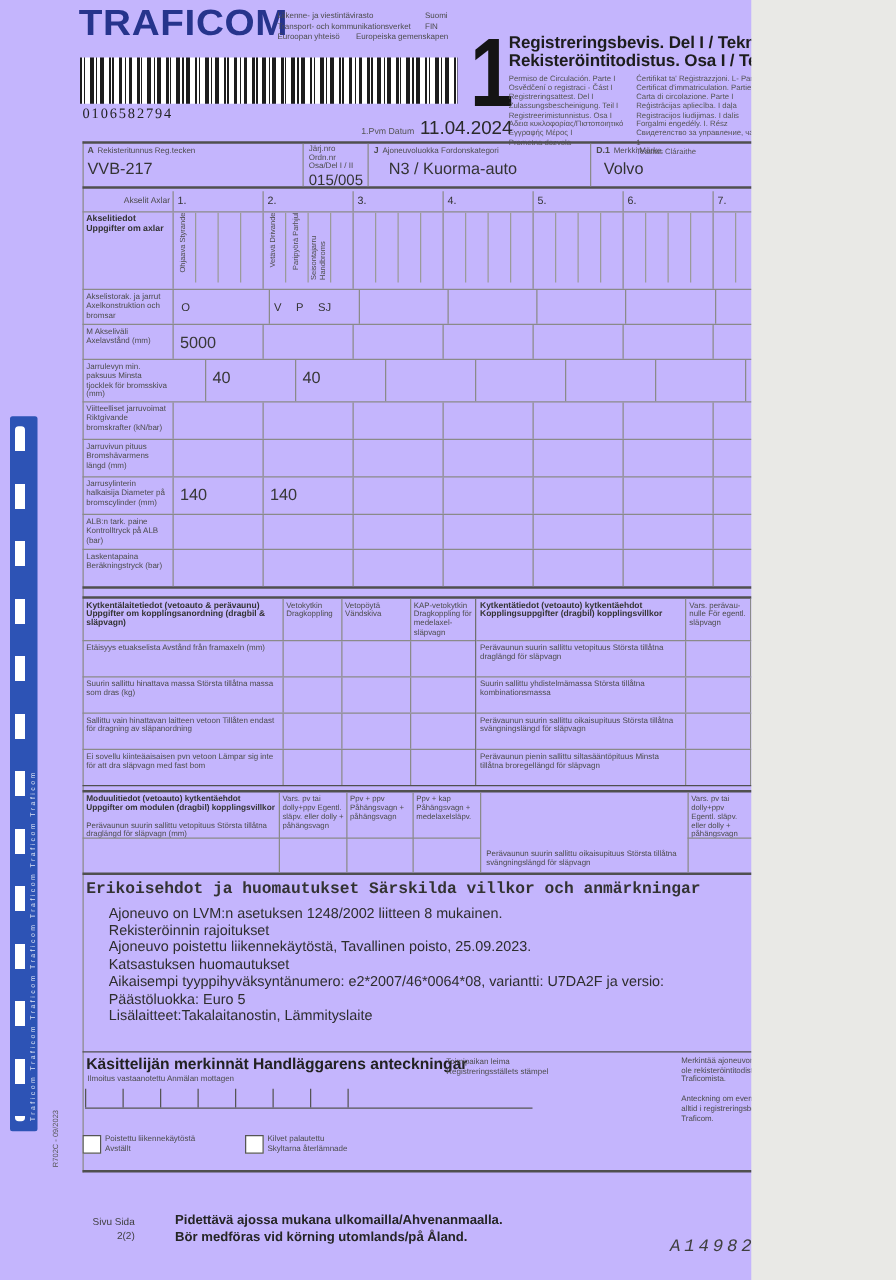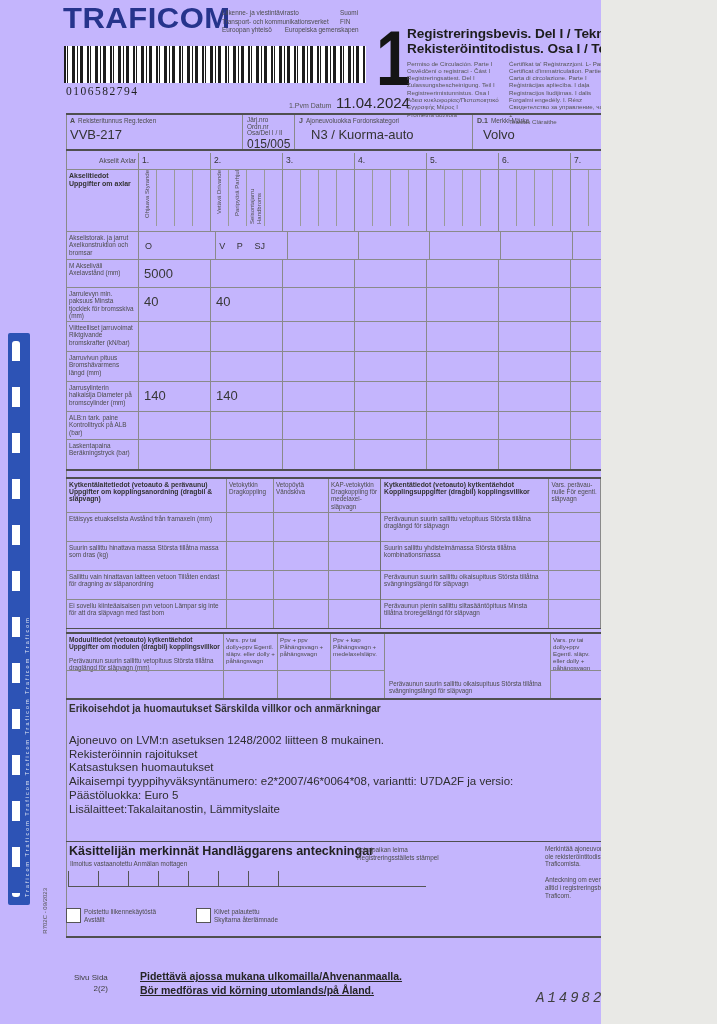--- a/index.html
+++ b/index.html
@@ -33,21 +33,21 @@
   .fpre{font-weight:700;font-size:7px;margin-right:3px;}
   .fval{font-size:13px;color:#333;margin-top:3px;}
   .tight{line-height:6.6px;}
   
   .axle{left:66px;top:153px;width:648px;border-bottom:2px solid #4f4f4f;box-sizing:border-box;}
   .arow{display:flex;border-top:1px solid #8a8a8a;box-sizing:border-box;}
   .arow:first-child{border-top:none;}
   .alabel{width:72px;box-sizing:border-box;padding:2px 2px 0 3px;font-size:6.4px;line-height:7.3px;color:#4c4c4c;}
   .ac{flex:1;border-left:1px solid #8a8a8a;box-sizing:border-box;overflow:hidden;}
   .r-ahead{height:16px;}.r-ainfo{height:62px;}
-  .h28{height:28px;}.h30{height:30px;}.h34{height:34px;}
+  .h28{height:28px;}.h30{height:30px;}.h34{height:34px;gap:26px;}
   .ahead-lab{text-align:right;font-size:6.8px;padding-top:4px;}
   .anum{font-size:8.5px;color:#333;padding:2px 0 0 3px;}
   .subs{display:flex;height:56px;}
   .sub{flex:1;display:flex;align-items:flex-start;justify-content:center;}
   .sub+.sub{border-left:1px solid #9a9a9a;}
   .vtext{writing-mode:vertical-rl;transform:rotate(180deg);font-size:6px;line-height:6.8px;color:#4c4c4c;max-height:56px;overflow:hidden;padding-top:2px;}
   .av{font-size:13px;color:#383838;padding:6px 0 0 5px;white-space:pre;}
   .avs{font-size:9px;color:#333;padding:9px 0 0 6px;}
   .parts{display:flex;padding-top:9px;font-size:9px;color:#333;}
   .parts span{width:25%;box-sizing:border-box;padding-left:3px;}
@@ -73,40 +73,40 @@
   .mlab{width:157px;border-left:none;padding:2px 3px;}
   .mc1{width:54px;}.mc2{width:53px;}.mc3{width:54px;}
   .mmid{width:166px;display:flex;align-items:flex-end;padding:2px 4px 4px 4px;font-size:6.3px;line-height:7.2px;}
   .mc4{width:52px;}.mc5{width:55px;}.mc6{width:57px;}
   .mh{font-weight:700;font-size:6.6px;line-height:7.4px;color:#333;}
   .mr{font-size:6.3px;padding-top:6px;line-height:7.2px;}
   .mline{position:absolute;top:36px;height:0;border-top:1px solid #8a8a8a;}
   .ml1{left:0;width:318px;}.ml2{left:484px;width:164px;}
   
   .special{left:66px;top:701px;width:648px;}
-  .sphead{font-size:10px;font-weight:700;color:#333;padding:2px 0 0 3px;}
-  .splines{margin-top:20px;}
+  .sphead{font-size:13px;font-weight:700;color:#333;padding:2px 0 0 3px;font-family:Liberation Mono, monospace;}
+  .splines{margin-top:7px;padding-left:18px;}
   .spline{font-size:11.5px;line-height:13.7px;color:#2e2e2e;padding-left:3px;white-space:nowrap;}
   
   .handler{left:66px;top:841px;width:648px;height:97px;border-top:1.5px solid #4f4f4f;border-bottom:2px solid #4f4f4f;box-sizing:border-box;}
   .hhead{position:absolute;left:3px;top:2px;font-size:12.5px;font-weight:800;color:#222;}
   .hrec{position:absolute;left:4px;top:18px;font-size:6.4px;color:#4c4c4c;}
   .ticks{position:absolute;left:2px;top:29px;width:240px;height:15px;border-bottom:1.5px solid #555;display:flex;}
   .tick{flex:1;border-left:1.2px solid #555;}
   .tickext{position:absolute;left:242px;top:29px;width:118px;height:15px;border-bottom:1.5px solid #555;}
   .hstamp{position:absolute;left:291px;top:4px;font-size:6.4px;line-height:8px;color:#4c4c4c;}
   .hnotes{position:absolute;left:479px;top:3px;width:164px;font-size:6.3px;line-height:7.7px;color:#4c4c4c;}
   .hnotes .p2{margin-top:8px;}
   .cb{position:absolute;width:13px;height:13px;border:1.2px solid #555;background:#fff;}
   .cb1{left:0;top:66px;}.cb2{left:130px;top:66px;}
   .cblab{position:absolute;font-size:6.4px;line-height:7.7px;color:#4c4c4c;}
   .cbl1{left:18px;top:66px;}.cbl2{left:148px;top:66px;}
   
   .pagelab{left:74px;top:972px;font-size:8px;line-height:11px;color:#3e3e3e;text-align:right;}
-  .keep{left:140px;top:970px;font-size:10.5px;font-weight:800;line-height:13.5px;color:#252525;text-decoration:underline;}
+  .keep{left:140px;top:970px;font-size:10.5px;font-weight:800;line-height:13.5px;color:#252525;}
   .serial{left:536px;top:990px;font-size:14px;letter-spacing:3px;color:#3f3f3f;font-family:"Liberation Mono",monospace;font-style:italic;}
   .turn{left:646px;top:995px;font-size:7.5px;color:#555;}
   
   .strip{left:8px;top:333px;width:22px;height:572px;background:var(--strip);border-radius:2px;}
   .dashes{position:absolute;left:4px;top:8px;width:8px;height:556px;border-radius:3px;
     background:repeating-linear-gradient(180deg,#fff 0 20px,transparent 20px 46px);}
   .stext{position:absolute;right:0px;top:4px;height:560px;writing-mode:vertical-rl;transform:rotate(180deg);
     font-size:5.5px;letter-spacing:2px;color:rgba(255,255,255,.85);overflow:hidden;}
   .formcode{left:42px;top:888px;writing-mode:vertical-rl;transform:rotate(180deg);font-size:6px;color:#555;}
   .edge-right{left:714px;top:0;width:3px;height:1024px;background:linear-gradient(90deg,#dcdcd7,#bfbfba);}
@@ -454,20 +454,21 @@
     <div class="mcol mc6">Ppv + kap Påhängsvagn + medelaxelsläpv.</div>
     <div class="mline ml1"></div>
     <div class="mline ml2"></div>
   </div>
 
   <div class="abs special">
     <div class="sphead">Erikoisehdot ja huomautukset Särskilda villkor och anmärkningar</div>
     <div class="splines">
       <div class="spline">Ajoneuvo on LVM:n asetuksen 1248/2002 liitteen 8 mukainen.</div>
       <div class="spline">Rekisteröinnin rajoitukset</div>
+      <div class="spline">Ajoneuvo poistettu liikennekäytöstä, Tavallinen poisto, 25.09.2023.</div>
       <div class="spline">Katsastuksen huomautukset</div>
       <div class="spline">Aikaisempi tyyppihyväksyntänumero: e2*2007/46*0064*08, variantti: U7DA2F ja versio:</div>
       <div class="spline">Päästöluokka: Euro 5</div>
       <div class="spline">Lisälaitteet:Takalaitanostin, Lämmityslaite</div>
     </div>
   </div>
 
   <div class="abs handler">
     <div class="hhead">Käsittelijän merkinnät Handläggarens anteckningar</div>
     <div class="hrec">Ilmoitus vastaanotettu Anmälan mottagen</div>

